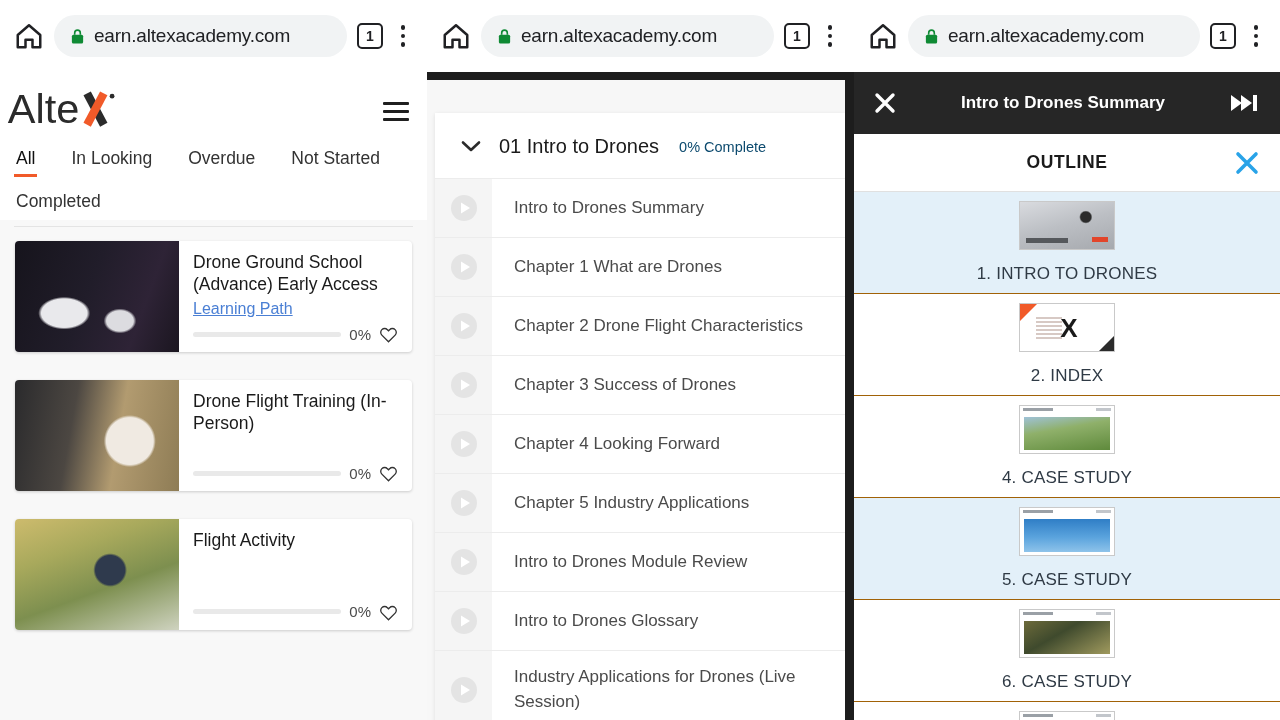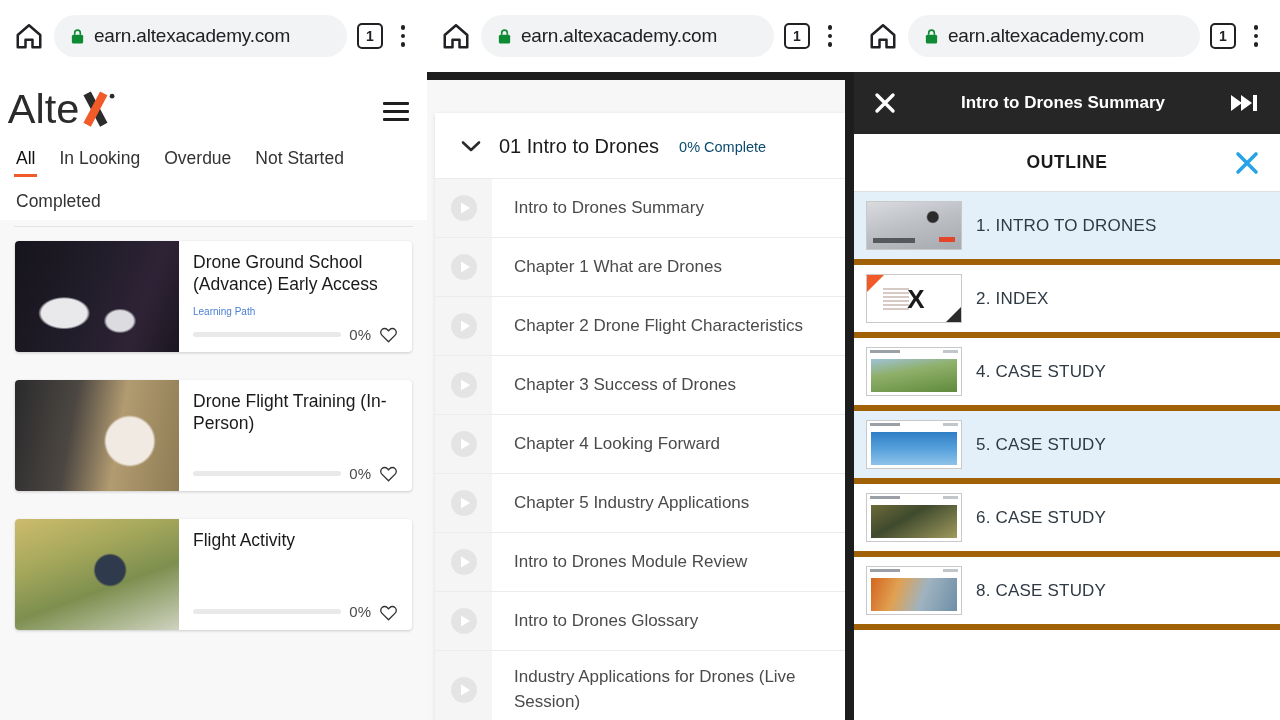--- a/index.html
+++ b/index.html
@@ -41,38 +41,38 @@
 
   
   .lp-body { height: 648px; background: #f8f8f8; display: flex; flex-direction: column; }
   .lp-head { background: #ffffff; padding: 14px 18px 0 6px; display: flex;
              align-items: flex-start; justify-content: space-between; }
   .logo { height: 48px; display:block; }
   .hamburger { width: 26px; display: flex; flex-direction: column; gap: 5px; margin-top: 16px; }
   .hamburger i { display: block; height: 3px; background: #1f1f1f; border-radius: 1px; }
 
   .lp-tabs { background: #fff; padding: 0 14px; display: flex; flex-wrap: wrap;
-             column-gap: 20px; }
+             column-gap: 32px; }
   .lp-tab { font-size: 17.5px; color: #333; padding: 14px 2px 8px; position: relative;
             white-space: nowrap; }
   .lp-tab.active { color: #111; }
   .lp-tab.active::after {
     content: ""; position: absolute; left: 0; right: 0; bottom: 0;
     height: 3px; background: #f15a29;
   }
   .lp-divider { height: 1px; background: #e4e4e4; margin: 6px 14px 0; }
 
   .cards { padding: 14px 15px 0; display: flex; flex-direction: column; gap: 28px; }
   .card { background: #fff; border-radius: 4px; display: flex; overflow: hidden;
           box-shadow: 0 1px 3px rgba(0,0,0,.18); height: 111px; }
   .card-thumb { width: 164px; flex-shrink: 0; position: relative; overflow: hidden; }
   .card-body { flex: 1; padding: 10px 14px 8px 14px; display: flex;
                flex-direction: column; position: relative; }
   .card-title { font-size: 17.5px; line-height: 1.28; color: #1a1a1a; }
-  .card-sub { font-size: 10px; color: #4a7fd4; margin-top: 10px; }
+  .card-sub { font-size: 16px; color: #4a7fd4; margin-top: 4px; text-decoration: underline; }
   .card-foot { margin-top: auto; display: flex; align-items: center; gap: 8px; }
   .progress { flex: 1; height: 5px; border-radius: 3px; background: #e9e9e9; }
   .pct { font-size: 15px; color: #4b4b4b; }
   .heart { width: 19px; height: 19px; flex-shrink: 0; }
   .card.stacked .card-foot { flex-wrap: wrap; justify-content: flex-end; }
   .card.stacked .heart { margin-top: 2px; }
 
   
   .th-drone { background:
       radial-gradient(ellipse at 30% 65%, #e9e9ec 0 14%, transparent 16%),
@@ -114,21 +114,21 @@
                   font-weight: bold; }
   .x-close { width: 22px; height: 22px; flex-shrink: 0; }
   .skip { width: 30px; height: 20px; flex-shrink: 0; }
   .outline-head { height: 58px; display: flex; align-items: center; padding: 0 20px;
                   border-bottom: 1px solid #e0e0e0; flex-shrink: 0; }
   .outline-title { flex: 1; text-align: center; font-size: 17.5px; font-weight: bold;
                    color: #1a1a1a; letter-spacing: .6px; padding-left: 26px; }
   .outline-x { width: 26px; height: 26px; flex-shrink: 0; }
   .outline-list { flex: 1; overflow: hidden; }
   .ol-item { display: flex; align-items: center; gap: 14px; padding: 9px 12px;
-             border-bottom: 6px solid #a16207; background: #fff; }
+             border-bottom: 1px solid #a16207; background: #fff; flex-direction: column; }
   .ol-item.sel { background: #e3f0f9; }
   .ol-thumb { width: 96px; height: 49px; flex-shrink: 0; border: 1px solid #c9c9c9;
               background: #fff; position: relative; overflow: hidden; }
   .ol-label { font-size: 17px; color: #2f3a45; letter-spacing: .2px; }
 
   
   .sl-head { position: absolute; top: 2px; left: 3px; right: 3px; height: 7px;
              display: flex; justify-content: space-between; }
   .sl-head span { display: block; height: 2.5px; background: #9aa0a6; }
   .sl-head span:first-child { width: 30px; }

